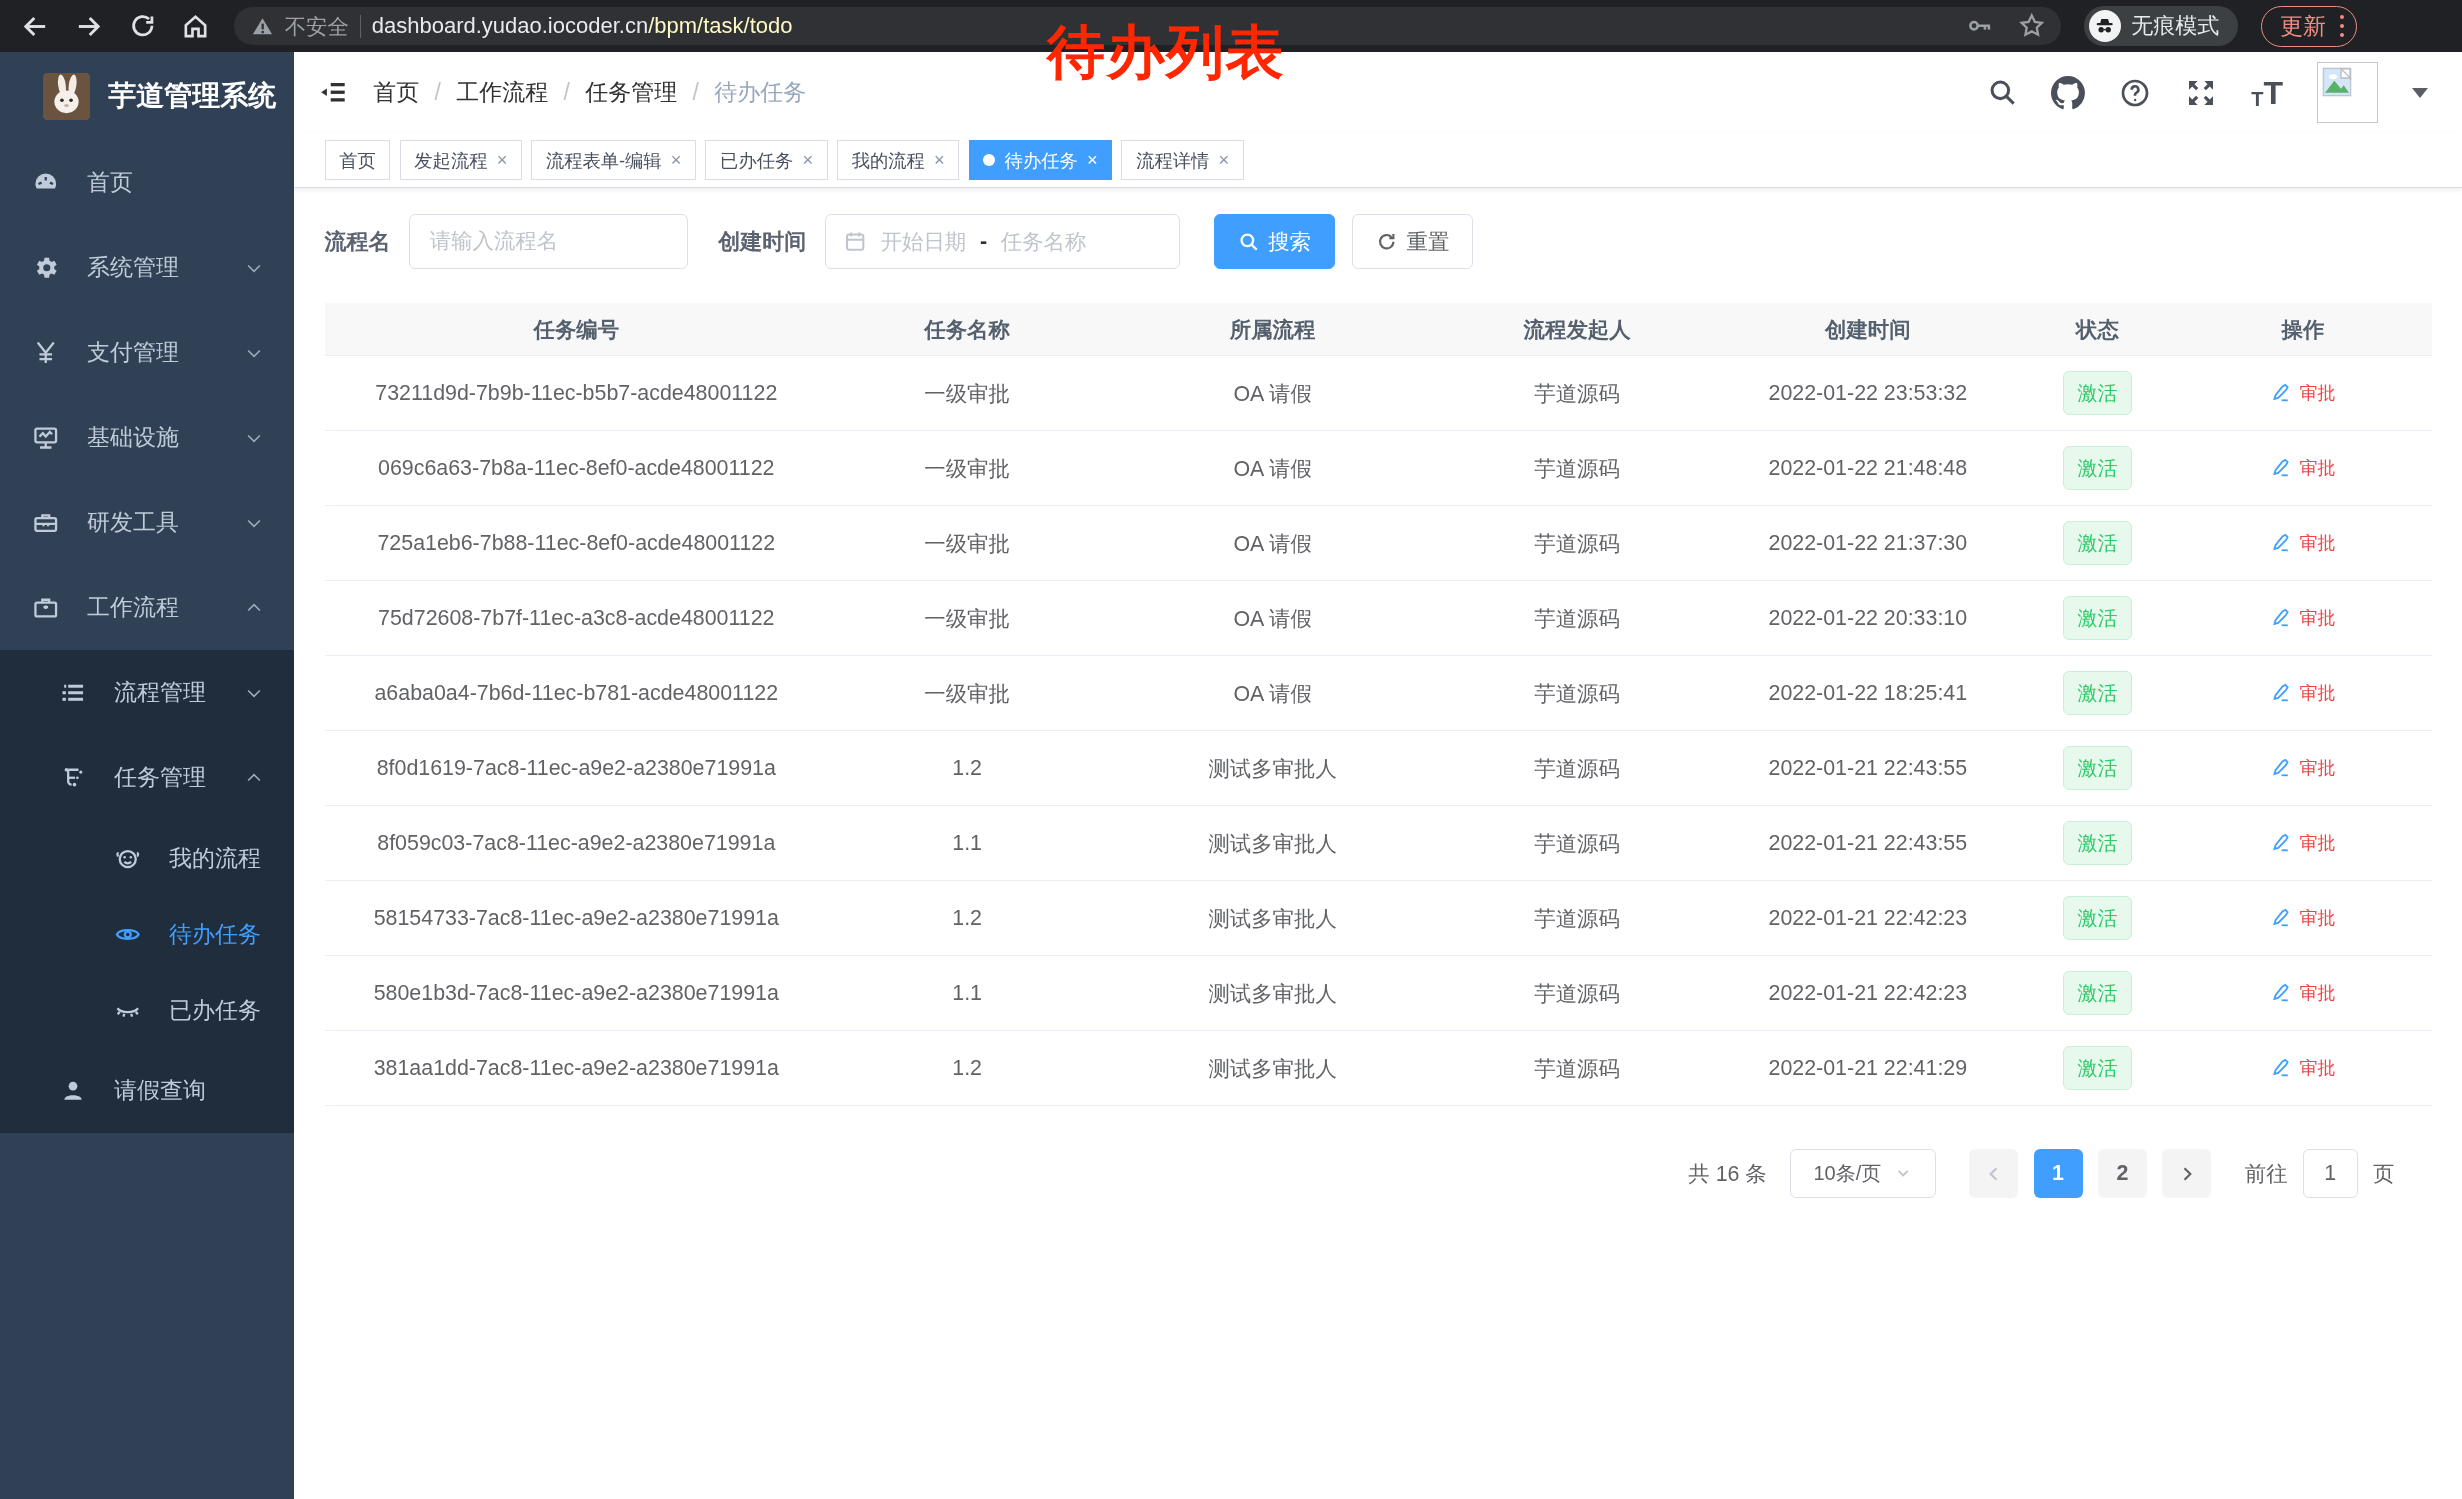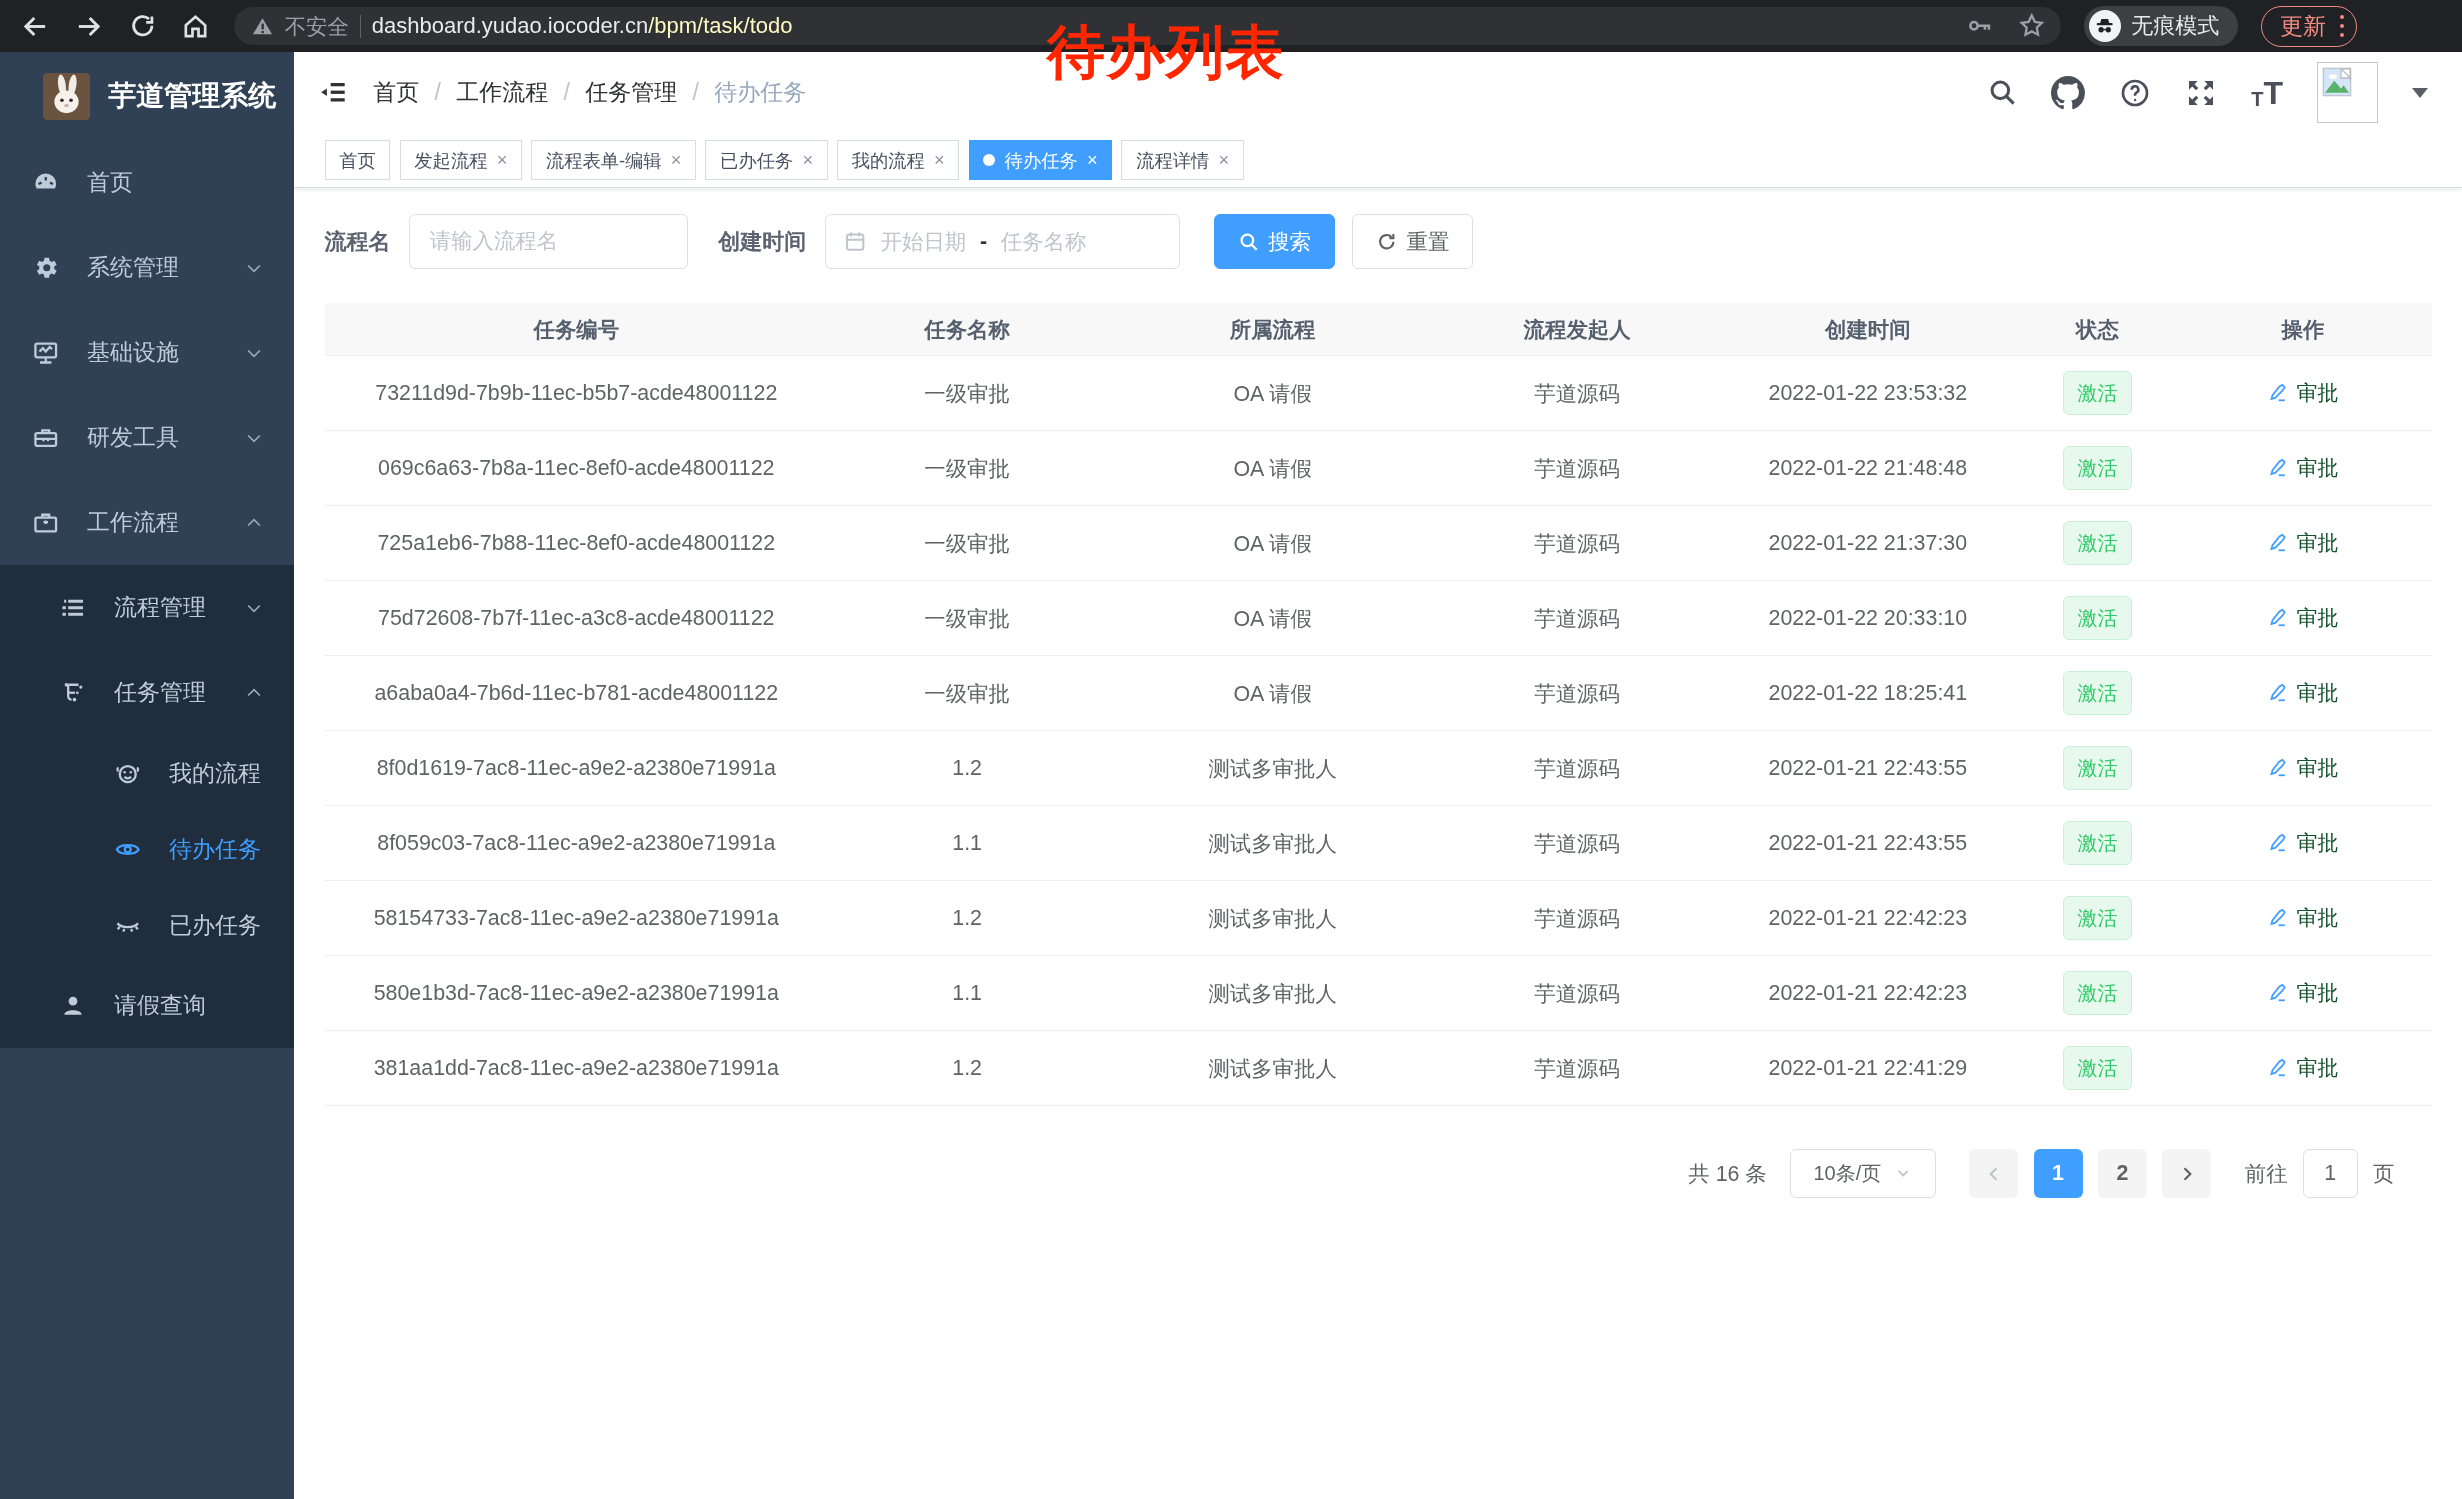--- a/index.html
+++ b/index.html
@@ -98,21 +98,21 @@
   .t-row { display:flex; align-items:center; }
   .t-head { background:#f8f8f9; height:53px; border-bottom:1.5px solid #ebeef5; }
   .t-head .cell { font-weight:700; color:#55606e; }
   .t-body .t-row { height:75px; border-bottom:1.5px solid #ebeef5; background:#fff; }
   .cell { font-size:21.4px; color:#606266; text-align:center; display:flex;
     align-items:center; justify-content:center; overflow:hidden; }
   .c1{width:23.9%;} .c2{width:13.2%;} .c3{width:15.8%;} .c4{width:13.1%;}
   .c5{width:14.5%;} .c6{width:7.3%;} .c7{width:12.2%;}
   .status-tag { display:inline-flex; align-items:center; padding:7.6px 13.7px; border-radius:6.1px;
     background:#e7f9ed; border:1.5px solid #c7f0d6; color:#2ec968; font-size:20px; }
-  .op-link { display:inline-flex; align-items:center; gap:7.6px; color:#14532d; font-size:21px; cursor:pointer; }
+  .op-link { display:inline-flex; align-items:center; gap:7.6px; color:#ef4444; font-size:18px; cursor:pointer; }
 
   
   .pagination { margin-top:43px; display:flex; align-items:center; justify-content:flex-end;
     gap:15.3px; font-size:21.4px; color:#606266; padding-right:37px; }
   .pg-total { margin-right:7.6px; }
   .pg-size { width:146px; height:49px; border:1.5px solid #dcdfe6; border-radius:6.1px;
     display:flex; align-items:center; justify-content:center; gap:12.2px; color:#606266; font-size:20px; }
   .pg-btn { min-width:49px; height:49px; border-radius:6.1px; background:#f4f4f5; display:flex;
     align-items:center; justify-content:center; font-size:21.4px; font-weight:700; color:#606266; cursor:pointer; }
   .pg-btn.disabled { color:#c0c4cc; }
@@ -237,20 +237,33 @@
           <span>系统管理</span>
           <span class="arrow">
             <svg width="20" height="20" viewBox="0 0 24 24" fill="none" stroke="currentColor" stroke-width="2">
               <path d="M5 9l7 7 7-7"></path>
             </svg>
           </span>
         </div>
         <div class="menu-item l1">
           <span class="mi">
             <svg width="27.5" height="27.5" viewBox="0 0 24 24" fill="none" stroke="currentColor" stroke-width="2">
+              <path d="M5 3l7 9 7-9M12 12v9M6.5 13.5h11M6.5 17.5h11"></path>
+            </svg>
+          </span>
+          <span>支付管理</span>
+          <span class="arrow">
+            <svg width="20" height="20" viewBox="0 0 24 24" fill="none" stroke="currentColor" stroke-width="2">
+              <path d="M5 9l7 7 7-7"></path>
+            </svg>
+          </span>
+        </div>
+        <div class="menu-item l1">
+          <span class="mi">
+            <svg width="27.5" height="27.5" viewBox="0 0 24 24" fill="none" stroke="currentColor" stroke-width="2">
               <rect x="3" y="4" width="18" height="12" rx="1.5"></rect>
               <path d="M6.5 11l3-3 2.5 3 3.5-4 2 2"></path>
               <path d="M12 16v4M7 20.5h10"></path>
             </svg>
           </span>
           <span>基础设施</span>
           <span class="arrow">
             <svg width="20" height="20" viewBox="0 0 24 24" fill="none" stroke="currentColor" stroke-width="2">
               <path d="M5 9l7 7 7-7"></path>
             </svg>

